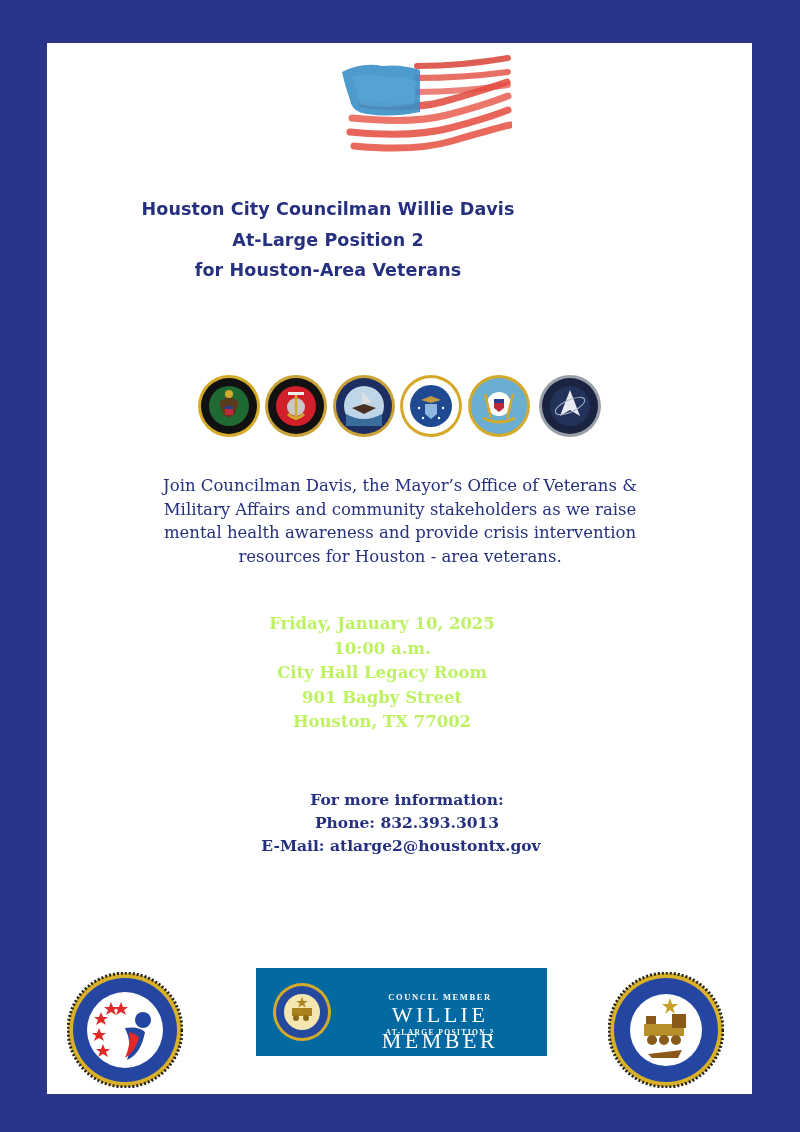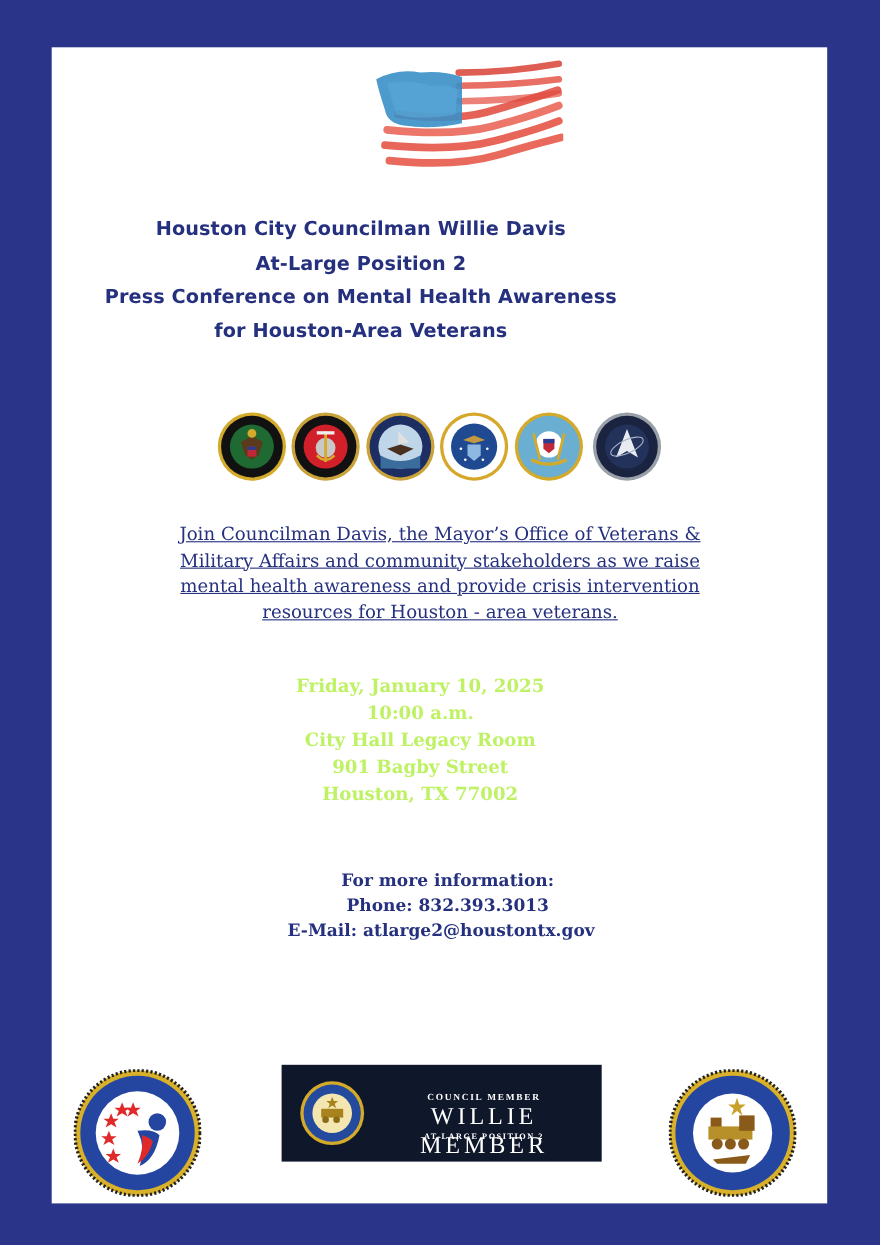--- a/index.html
+++ b/index.html
@@ -15,37 +15,37 @@
   .flag { position: absolute; left: 322px; top: 52px; width: 190px; height: 110px; }
   .title {
     position: absolute; left: 0; top: 194px; width: 656px; text-align: center;
     color: #25307f; font-family: "DejaVu Sans", sans-serif; font-weight: bold;
     font-size: 17.5px; line-height: 30.5px; letter-spacing: 0.1px;
   }
   .seals { position: absolute; top: 374px; left: 0; width: 800px; height: 66px; }
   .seal { position: absolute; top: 0; width: 64px; height: 64px; }
   .intro {
     position: absolute; left: 0; top: 474px; width: 800px; text-align: center;
-    color: #25307f; font-family: "DejaVu Serif", serif; font-size: 16.5px; line-height: 23.5px; text-decoration: underline;
+    color: #25307f; font-family: "DejaVu Serif", serif; font-size: 16.5px; line-height: 23.5px;
   }
   .details {
     position: absolute; left: 262px; top: 612px; width: 240px; text-align: center;
     color: #bef264; font-family: "DejaVu Serif", serif; font-weight: bold; font-size: 16.5px; line-height: 24.5px;
   }
   .contact {
     position: absolute; left: 0; top: 788px; width: 800px; text-align: center;
     color: #25307f; font-family: "DejaVu Serif", serif; font-weight: bold; font-size: 15.5px; line-height: 23px;
   }
   .contact div:nth-child(1) { padding-right: 10px; margin-left: 24px; }
   .contact div:nth-child(2) { padding-left: 14px; }
   .contact div:nth-child(3) { padding-left: 2px; }
   .logo-left { position: absolute; left: 67px; top: 972px; width: 116px; height: 116px; }
   .logo-right { position: absolute; left: 608px; top: 972px; width: 116px; height: 116px; }
   .banner {
-    position: absolute; left: 256px; top: 968px; width: 291px; height: 88px; background: #0f172a;
+    position: absolute; left: 256px; top: 968px; width: 291px; height: 88px; background: #0369a1;
   }
   .banner .seal-mini { position: absolute; left: 16px; top: 14px; width: 60px; height: 60px; }
   .banner .txt { position: absolute; left: 84px; top: 0; width: 200px; height: 88px; text-align: center; color: #fff; font-family: "Liberation Serif", serif; }
   .banner .l1 { position: absolute; top: 24px; width: 100%; font-size: 8.5px; letter-spacing: 1.6px; font-weight: bold; }
   .banner .l2 { position: absolute; top: 34px; width: 100%; font-size: 22px; letter-spacing: 3.5px; }
   .banner .l3 { position: absolute; top: 60px; width: 100%; font-size: 7.5px; letter-spacing: 1.4px; font-weight: bold; }
   .txt-line { display: block; }
 </style>
 </head>
 <body>
@@ -62,21 +62,20 @@
     <path d="M95 26 Q140 26 186 20" stroke="#e14b3d" stroke-width="6" opacity="0.8"></path>
     <path d="M95 40 Q140 40 186 33" stroke="#e24c3e" stroke-width="6" opacity="0.7"></path>
   </g>
   <path d="M20 20 Q40 10 60 14 Q80 12 98 18 L98 60 Q70 66 45 62 Q30 60 28 48 Q22 30 20 20 Z" fill="#3a8fc7" opacity="0.9"></path>
   <path d="M30 24 Q50 20 70 26 Q85 24 94 30 L92 52 Q60 58 38 52 Z" fill="#5aaad8" opacity="0.6"></path>
 </svg>
 
 <div class="title">
   <span class="txt-line">Houston City Councilman Willie Davis</span>
   <span class="txt-line">At-Large Position 2</span>
-  <span class="txt-line">Press Conference on Mental Health Awareness</span>
   <span class="txt-line">for Houston-Area Veterans</span>
 </div>
 
 <div class="seals">
   <svg class="seal" style="left:197px" viewBox="0 0 64 64">
     <circle cx="32" cy="32" r="31" fill="#d4aa2a"></circle>
       <circle cx="32" cy="32" r="28" fill="#111"></circle>
       <circle cx="32" cy="32" r="20" fill="#1f6a33"></circle>
     <path d="M22 28 L32 22 L42 28 L38 40 L32 44 L26 40 Z" fill="#5c3a1c"></path>
       <rect x="28" y="32" width="8" height="9" fill="#c0283a"></rect>

